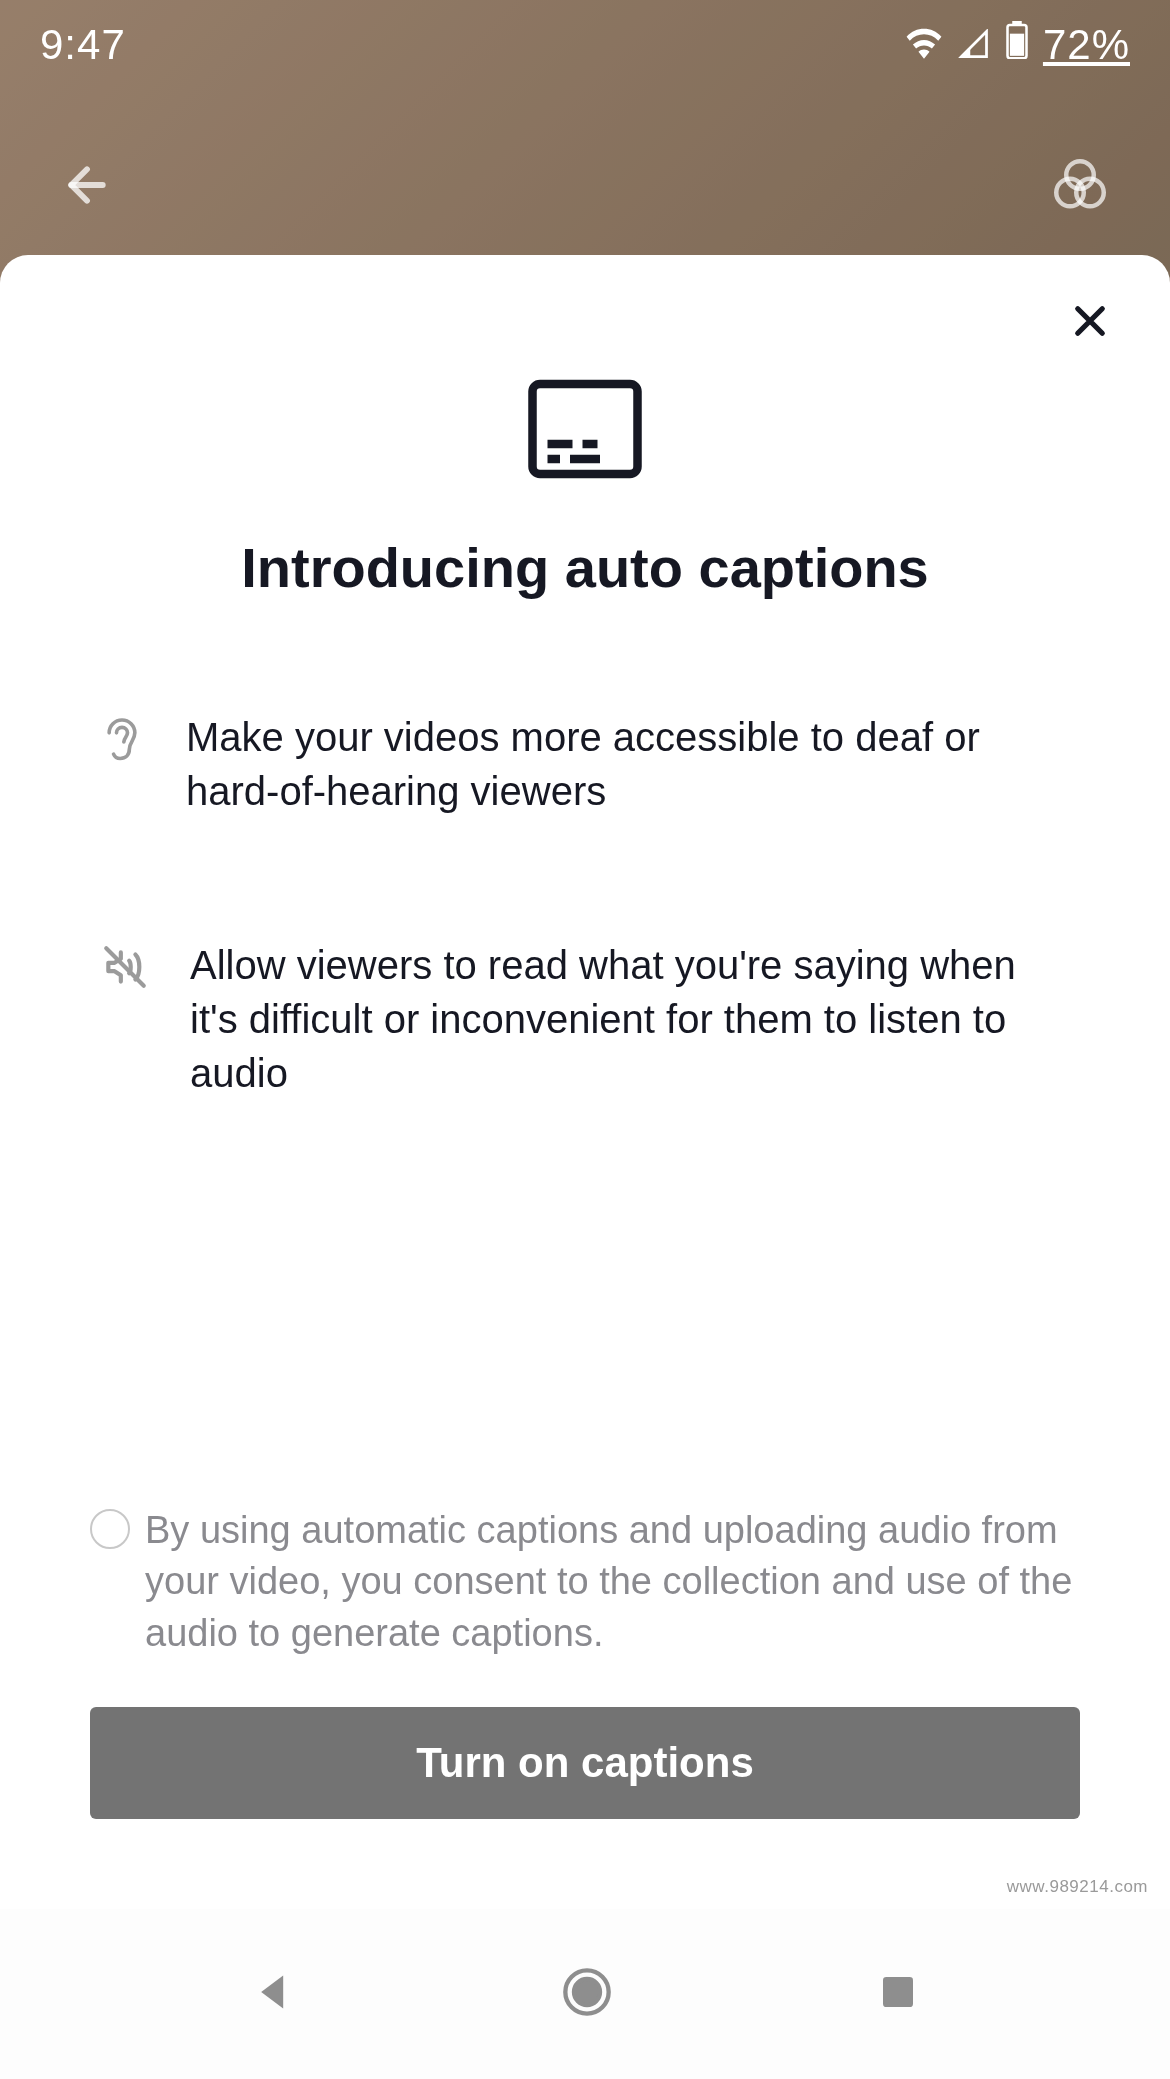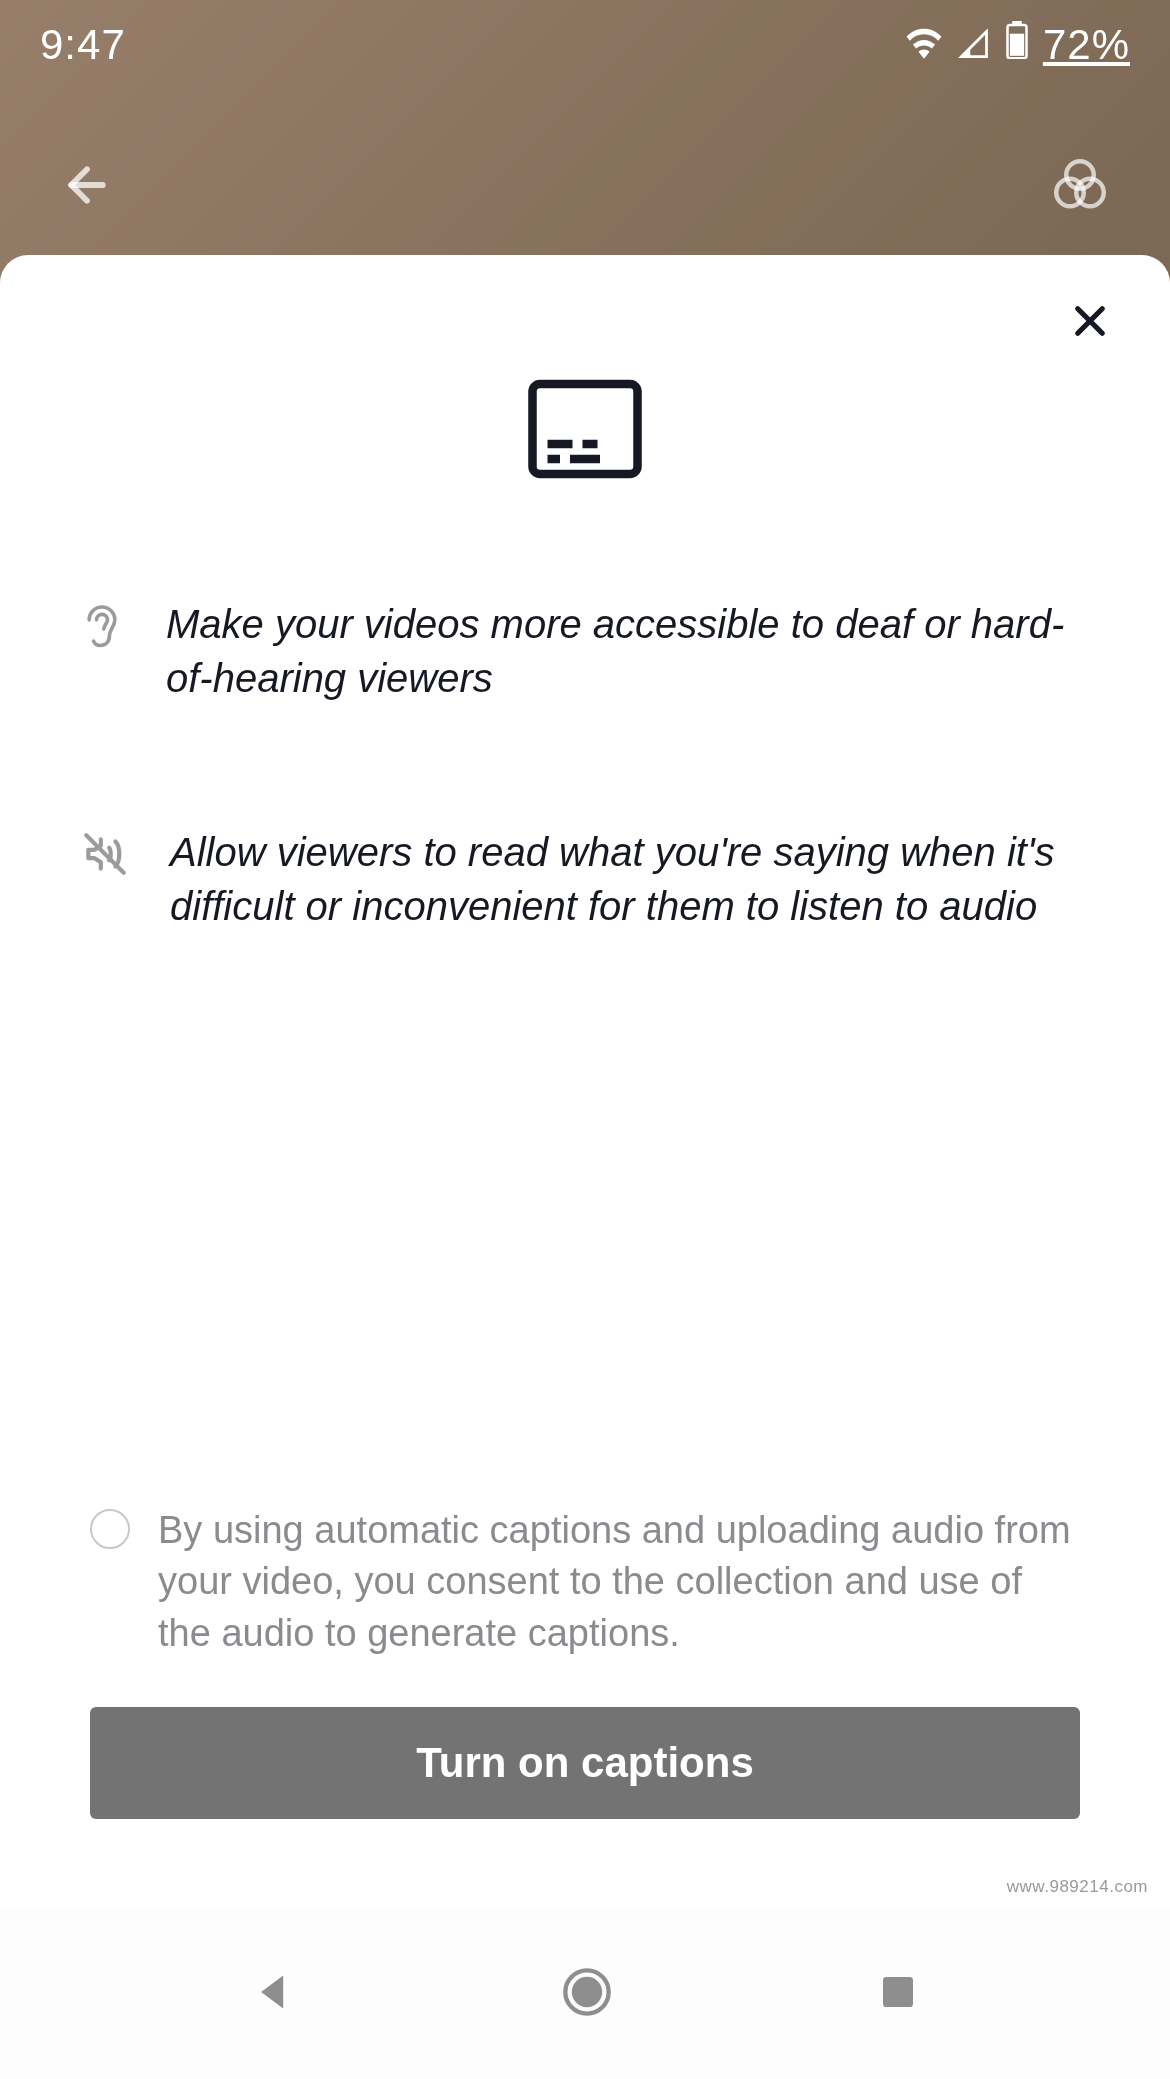--- a/index.html
+++ b/index.html
@@ -53,22 +53,21 @@
     margin-top: 80px;
   }
   .hero-title {
     font-size: 56px;
     font-weight:700;
     color:#161823;
     text-align:center;
     margin-top: 48px;
   }
   .bullets {
-    padding: 110px 100px 0 80px;
-    font-style: italic;
+    padding: 110px 100px 0 100px;
   }
   .bullet {
     display:flex; align-items:flex-start; gap: 40px;
     margin-bottom: 120px;
   }
   .bullet:last-child { margin-bottom: 8px; }
   .bullet-icon {
     flex:0 0 46px;
     padding-top:4px;
     color:#8f8f8f;
@@ -76,21 +75,21 @@
   .bullet-text {
     font-size: 40px;
     line-height: 1.35;
     color:#161823;
     font-weight:400;
   }
   .consent {
     position:absolute;
     left:90px; right:90px;
     bottom: 420px;
-    display:flex; align-items:flex-start; gap: 28px;
+    display:flex; align-items:flex-start; gap: 15px;
   }
   .consent-check {
     flex: 0 0 40px; height:40px;
     border:2px solid #c8c8c8;
     border-radius:50%;
     margin-top:4px;
   }
   .consent-text {
     font-size: 38px;
     line-height:1.35;
@@ -183,20 +182,21 @@
     <div class="hero">
       <span>
         <svg width="120" height="108" viewBox="0 0 48 42" fill="none" stroke="#161823" stroke-width="3.4" stroke-linejoin="round">
             <rect x="3" y="3" width="42" height="36" rx="3"></rect>
             <line x1="9" y1="27" x2="19" y2="27"></line>
             <line x1="23" y1="27" x2="29" y2="27"></line>
             <line x1="9" y1="33" x2="14" y2="33"></line>
             <line x1="18" y1="33" x2="30" y2="33"></line>
           </svg>
       </span>
+      <h1 class="hero-title">Introducing auto captions</h1>
     </div>
 
     <div class="bullets">
       <div class="bullet">
         <span class="bullet-icon">
           <svg width="44" height="56" viewBox="0 0 24 30" fill="none" stroke="#9b9b9b" stroke-width="2" stroke-linecap="round" stroke-linejoin="round">
               <path d="M5 10a7 7 0 0 1 14 0c0 4-3 5-3 9 0 3-2 5-5 5-2 0-3-1-3.6-2.4"></path>
               <path d="M9 10a3 3 0 0 1 6 0c0 2-2 2.8-2 5"></path>
             </svg>
         </span>

